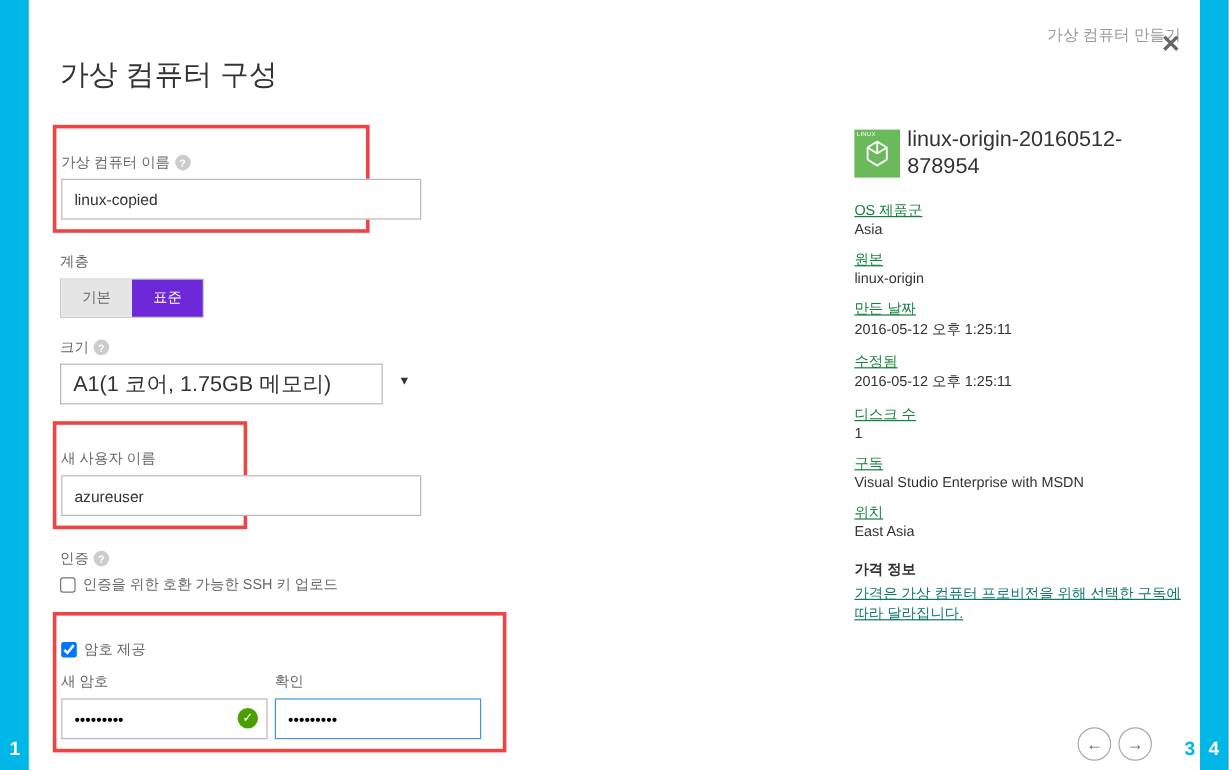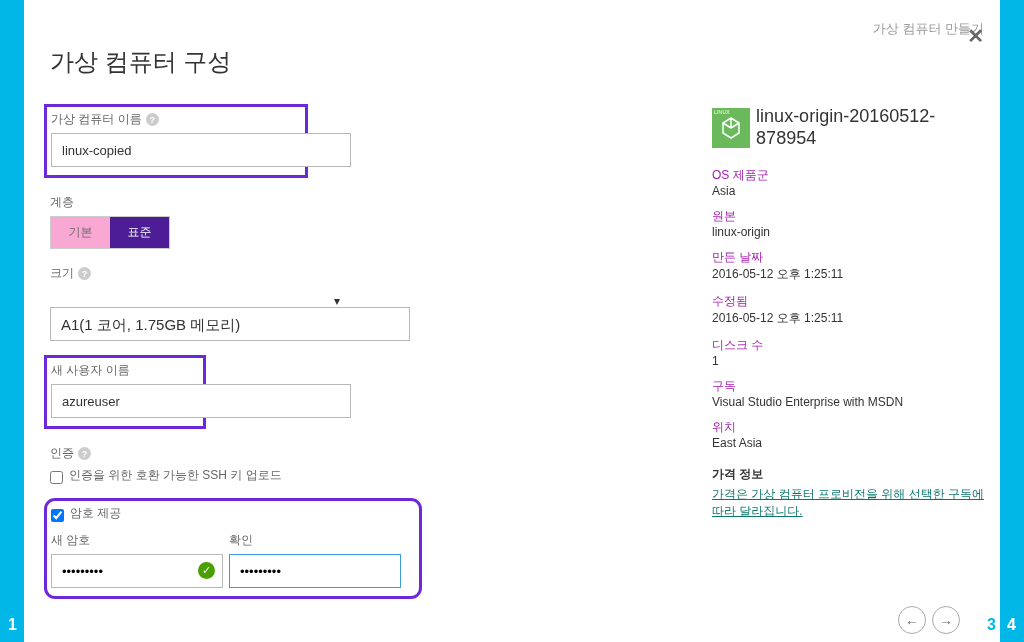--- a/index.html
+++ b/index.html
@@ -15,45 +15,45 @@
     .close-x { position: absolute; top: 4px; right: 0; font-size: 20px; color: #666; cursor: pointer; font-weight: bold; }
     .breadcrumb { font-size: 13px; color: #999; margin-bottom: 8px; text-align: right; }
     .page-title { font-size: 24px; font-weight: 300; color: #333; margin-bottom: 28px; }
     .main-row { display: flex; gap: 50px; }
     .form-col { flex: 0 0 370px; }
     .info-col { flex: 1; padding-left: 240px; }
     .field-group { margin-bottom: 16px; }
     .field-label { font-size: 12px; color: #666; margin-bottom: 5px; display: flex; align-items: center; gap: 4px; }
     .help-q { display: inline-flex; align-items: center; justify-content: center; width: 13px; height: 13px; border-radius: 50%; background: #ccc; color: #fff; font-size: 9px; font-weight: bold; }
     .text-input { width: 300px; height: 34px; border: 1px solid #b8b8b8; padding: 0 10px; font-size: 13px; color: #333; background: #fff; }
-    .select-input { width: 360px; height: 34px; border: 1px solid #b8b8b8; padding: 0 10px; font-size: 15px; color: #333; background: #fff; appearance: none; position: relative; margin-top: 20px; }
+    .select-input { width: 269px; height: 34px; border: 1px solid #b8b8b8; padding: 0 10px; font-size: 18px; color: #333; background: #fff; appearance: none; position: relative; }
     .select-wrap { position: relative; width: 300px; }
     .select-wrap::after { content: "▾"; position: absolute; right: 10px; top: 7px; color: #333; pointer-events: none; font-size: 12px; }
     .tier-tabs { display: flex; border: 1px solid #ccc; width: 120px; }
-    .tier-tab { flex: 1; text-align: center; padding: 7px 0; font-size: 12px; cursor: pointer; background: #f9a8d4; color: #666; }
-    .tier-tab.active { background: #4c1d95; color: #fff; }
-    .check-row { display: flex; align-items: flex-end; gap: 6px; font-size: 12px; color: #666; margin-bottom: 10px; }
+    .tier-tab { flex: 1; text-align: center; padding: 7px 0; font-size: 12px; cursor: pointer; background: #e5e5e5; color: #666; }
+    .tier-tab.active { background: #6d28d9; color: #fff; }
+    .check-row { display: flex; align-items: center; gap: 6px; font-size: 12px; color: #666; margin-bottom: 10px; }
     .check-row input[type="checkbox"] { width: 13px; height: 13px; }
     .pwd-row { display: flex; gap: 6px; }
     .pwd-group { display: flex; flex-direction: column; }
     .pwd-input-wrap { position: relative; }
     .pwd-input { width: 172px; height: 34px; border: 1px solid #b8b8b8; padding: 0 10px; font-size: 13px; }
     .pwd-input.confirm { border: 1px solid #3e9add; width: 172px; }
     .check-ok { position: absolute; right: 8px; top: 8px; width: 17px; height: 17px; border-radius: 50%; background: #4aa000; display: flex; align-items: center; justify-content: center; color: #fff; font-size: 11px; }
-    .highlight { border: 3px solid #6d28d9; padding: 4px 8px 8px 4px; margin-left: -6px; margin-top: -2px; }
+    .highlight { border: 3px solid #ef4444; padding: 20px 8px 8px 4px; margin-left: -6px; margin-top: -2px; }
     .highlight-1 { width: 264px; }
     .highlight-2 { width: 162px; }
-    .highlight-3 { width: 378px; border-radius: 11px; }
+    .highlight-3 { width: 378px; }
 
     .info-header { display: flex; align-items: center; gap: 6px; margin-bottom: 18px; }
     .linux-icon { width: 40px; height: 40px; background: #6aba5c; position: relative; display: flex; align-items: center; justify-content: center; }
     .linux-icon::before { content: "LINUX"; position: absolute; top: 1px; left: 2px; font-size: 5px; color: #fff; letter-spacing: 0.2px; }
     .info-title { font-size: 18px; color: #333; line-height: 1.2; }
     .info-item { margin-bottom: 10px; font-size: 12px; }
-    .info-label { color: #a21caf; }
+    .info-label { color: #15803d; text-decoration: underline; }
     .info-value { color: #333; }
     .info-bold { font-weight: 600; color: #333; }
     .info-desc { font-size: 12px; color: #0f766e; margin-top: 3px; line-height: 1.4; text-decoration: underline; }
 
     .nav-arrows { position: absolute; bottom: 8px; right: 64px; display: flex; gap: 6px; }
     .arrow-btn { width: 28px; height: 28px; border: 1px solid #aaa; border-radius: 50%; background: #fff; display: flex; align-items: center; justify-content: center; font-size: 14px; color: #666; cursor: pointer; }
   </style>
 </head>
 <body>
 

